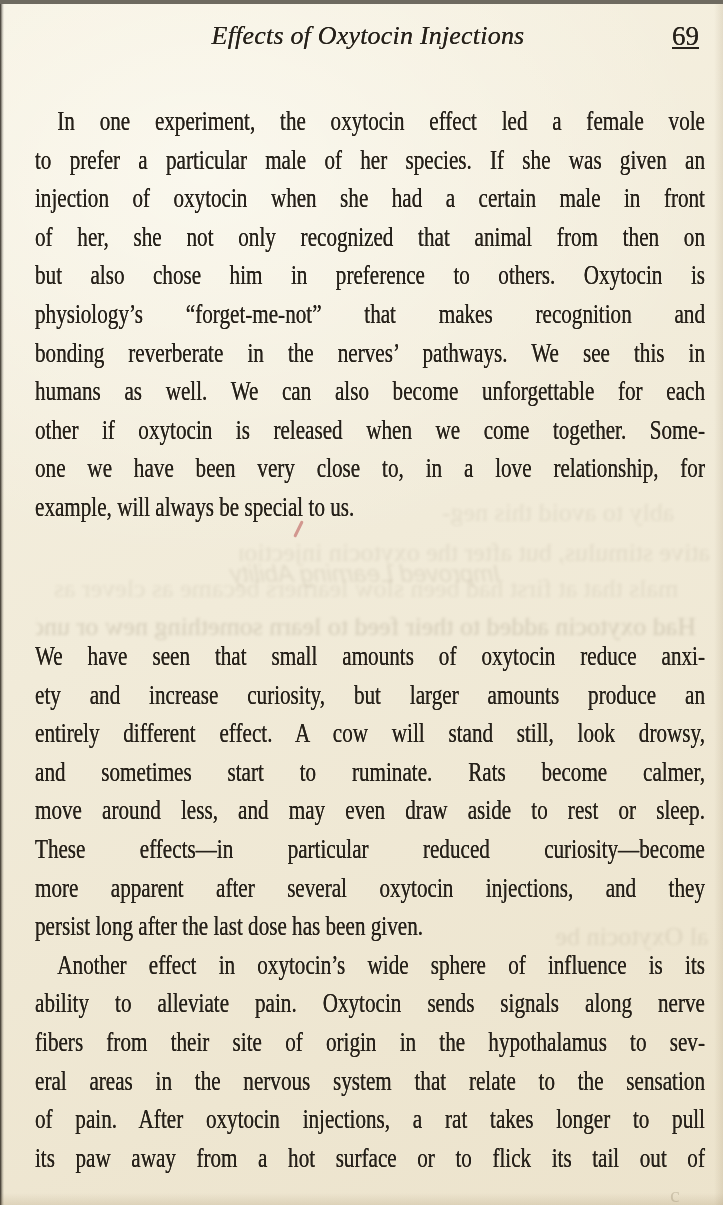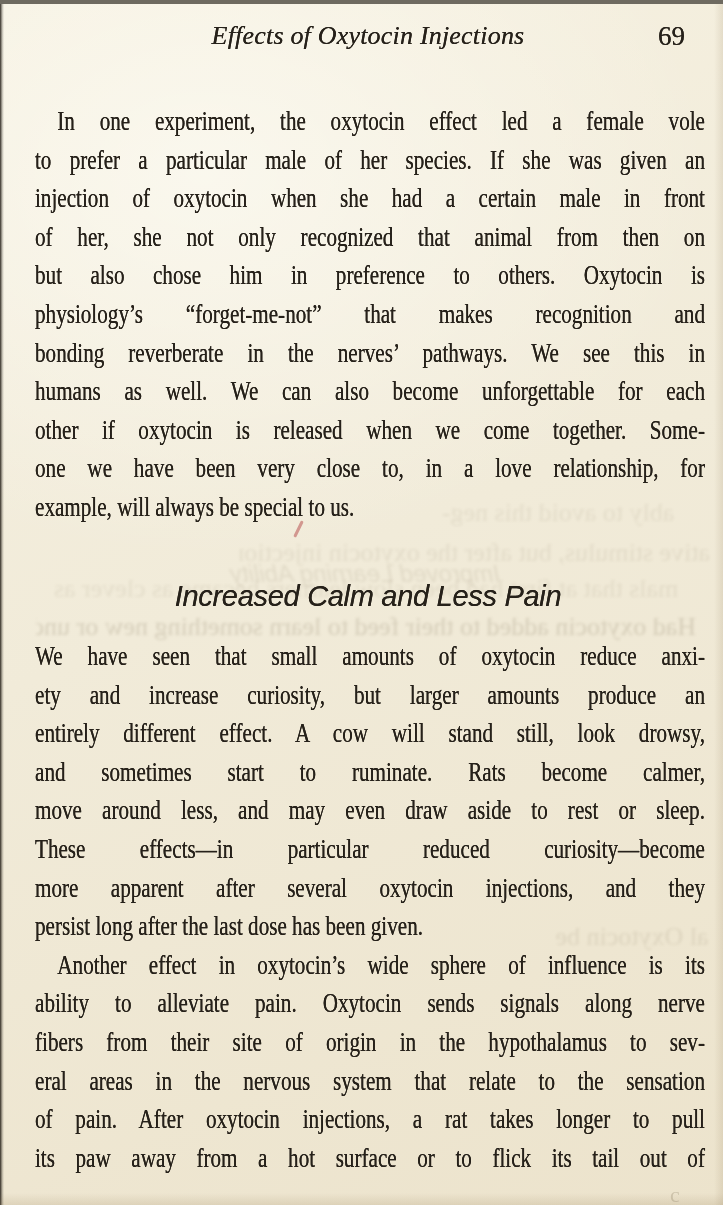--- a/index.html
+++ b/index.html
@@ -19,22 +19,22 @@
   .edge-bottom{position:absolute;left:0;right:0;bottom:0;height:16px;
     background:linear-gradient(to bottom, rgba(140,115,75,0) , rgba(140,115,75,0.22));}
   .edge-right{position:absolute;right:0;top:0;bottom:0;width:9px;
     background:linear-gradient(to left, rgba(130,108,72,0.14), rgba(130,108,72,0));}
 
   
   .running-head{position:absolute;left:33px;top:15px;width:670px;height:36px;}
   .head-title{position:absolute;left:0;right:0;text-align:center;
     font:italic 26px/34px "Liberation Serif", serif; letter-spacing:0.2px;
     text-shadow:0 0 0.5px currentColor;}
-  .folio{position:absolute;right:18px;top:0;
-    font:27px/34px "Liberation Serif", serif; text-shadow:0 0 0.5px currentColor;}
+  .folio{position:absolute;right:4px;top:0;
+    font:27px/34px "Liberation Serif", serif; text-shadow:0 0 0.5px currentColor;text-decoration:underline;}
 
   
   .para{position:absolute;left:35px;width:670px;}
   .p1{top:98px;}
   .block2{top:633px;}
   .col{width:840px;transform:scaleX(0.7976);transform-origin:0 0;}
   .line{
     font:26.5px/38.6px "Liberation Serif", serif;
     text-align:justify;text-align-last:justify;-moz-text-align-last:justify;
     text-shadow:0 0 0.5px currentColor;
@@ -91,21 +91,20 @@
         <div class="line">but also chose him in preference to others. Oxytocin is</div>
         <div class="line">physiology’s “forget-me-not” that makes recognition and</div>
         <div class="line">bonding reverberate in the nerves’ pathways. We see this in</div>
         <div class="line">humans as well. We can also become unforgettable for each</div>
         <div class="line">other if oxytocin is released when we come together. Some-</div>
         <div class="line">one we have been very close to, in a love relationship, for</div>
         <div class="line">example, will always be special to us.</div>
       </div>
   </section>
 
-  <h2 class="section-heading">Increased Calm and Less Pain</h2>
 
   <section class="para block2">
     <div class="col">
       <div class="group short-last">
           <div class="line">We have seen that small amounts of oxytocin reduce anxi-</div>
           <div class="line">ety and increase curiosity, but larger amounts produce an</div>
           <div class="line">entirely different effect. A cow will stand still, look drowsy,</div>
           <div class="line">and sometimes start to ruminate. Rats become calmer,</div>
           <div class="line">move around less, and may even draw aside to rest or sleep.</div>
           <div class="line">These effects—in particular reduced curiosity—become</div>

